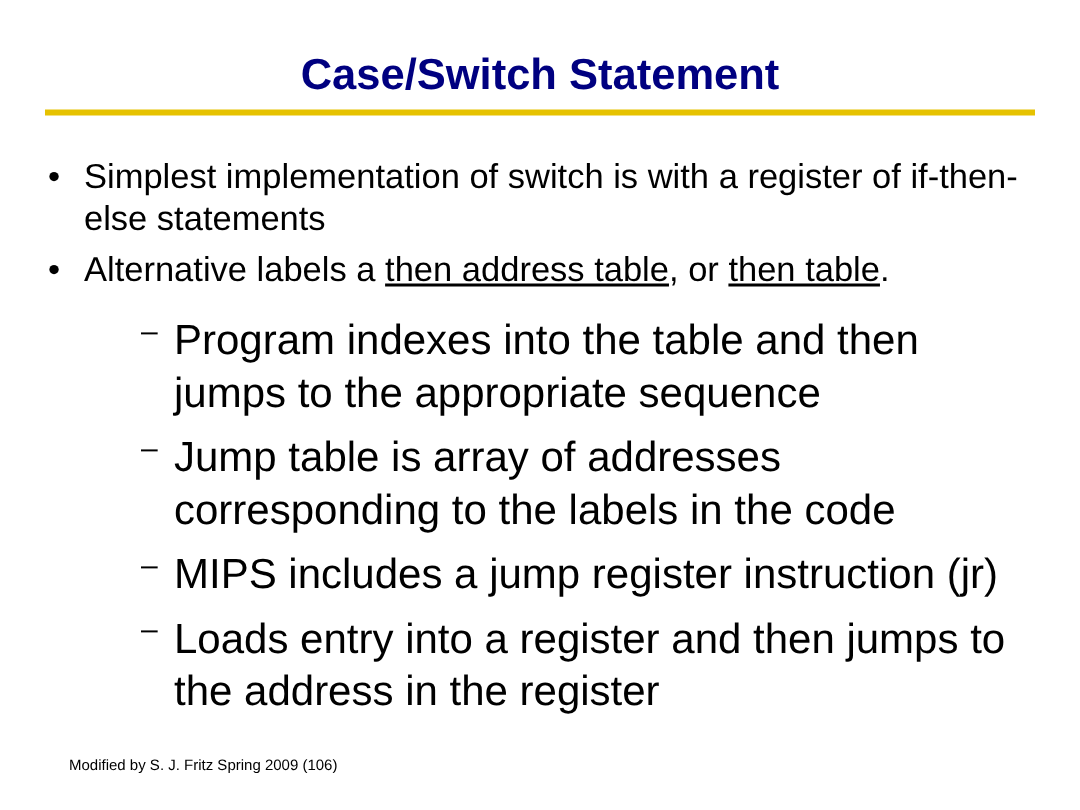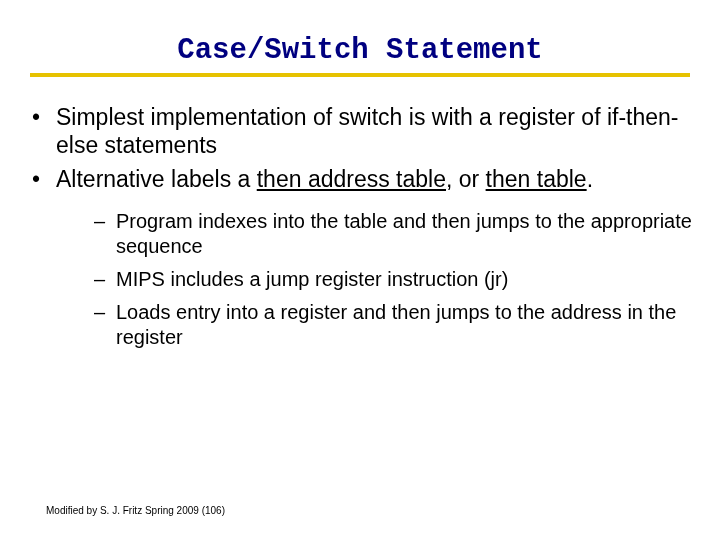--- a/index.html
+++ b/index.html
@@ -17,21 +17,21 @@
     width: 720px;
     height: 540px;
     box-sizing: border-box;
   }
   .title-wrap {
     text-align: center;
     padding-top: 34px;
   }
   .title {
     display: inline-block;
-    font-family: Liberation Mono, monospace;
+    font-family: Liberation Sans, sans-serif;
     font-weight: bold;
     font-size: 29px;
     color: #000080;
     padding: 0 6px 2px 6px;
   }
   .hr {
     margin: 4px 30px 0 30px;
     height: 4px;
     background: #e6c200; 
   }
@@ -58,21 +58,21 @@
     font-size: 23px;
   }
   ul.level2 {
     list-style: none;
     margin: 16px 0 0 0;
     padding: 0 0 0 34px;
   }
   ul.level2 > li {
     position: relative;
     padding-left: 26px;
-    font-size: 20px;
+    font-size: 28px;
     line-height: 1.25;
     margin-bottom: 8px;
   }
   ul.level2 > li::before {
     content: "–";
     position: absolute;
     left: 4px;
     top: 0;
     font-size: 20px;
   }
@@ -101,20 +101,23 @@
         <span>Simplest implementation of switch is with a register of if-then-else statements</span>
       </li>
       <li>
         <span>Alternative labels a </span><span class="u">then address table</span><span>, or </span><span class="u">then table</span><span>.</span>
 
         <ul class="level2">
           <li>
             <span>Program indexes into the table and then jumps to the appropriate sequence</span>
           </li>
           <li>
+            <span>Jump table is array of addresses corresponding to the labels in the code</span>
+          </li>
+          <li>
             <span>MIPS includes a jump register instruction (jr)</span>
           </li>
           <li>
             <span>Loads entry into a register and then jumps to the address in the register</span>
           </li>
         </ul>
       </li>
     </ul>
   </div>
 

